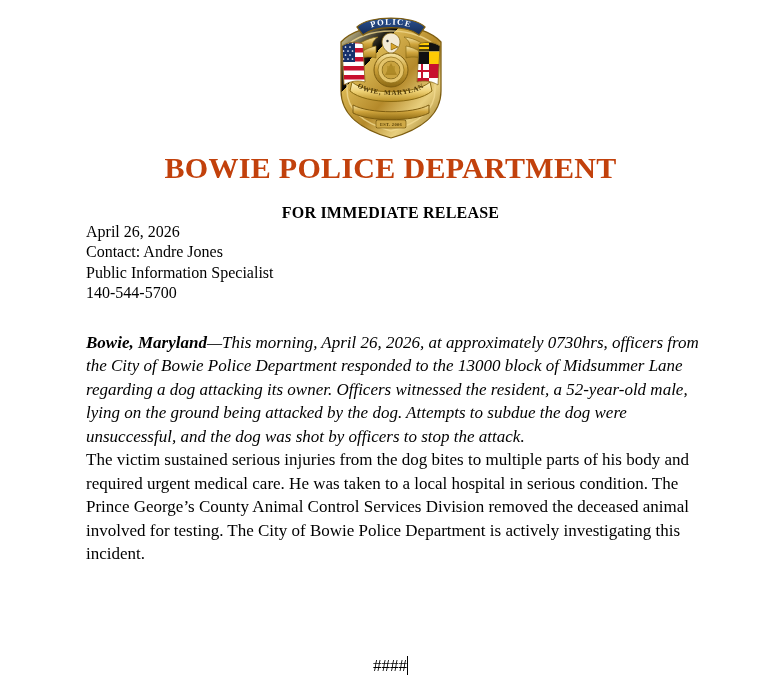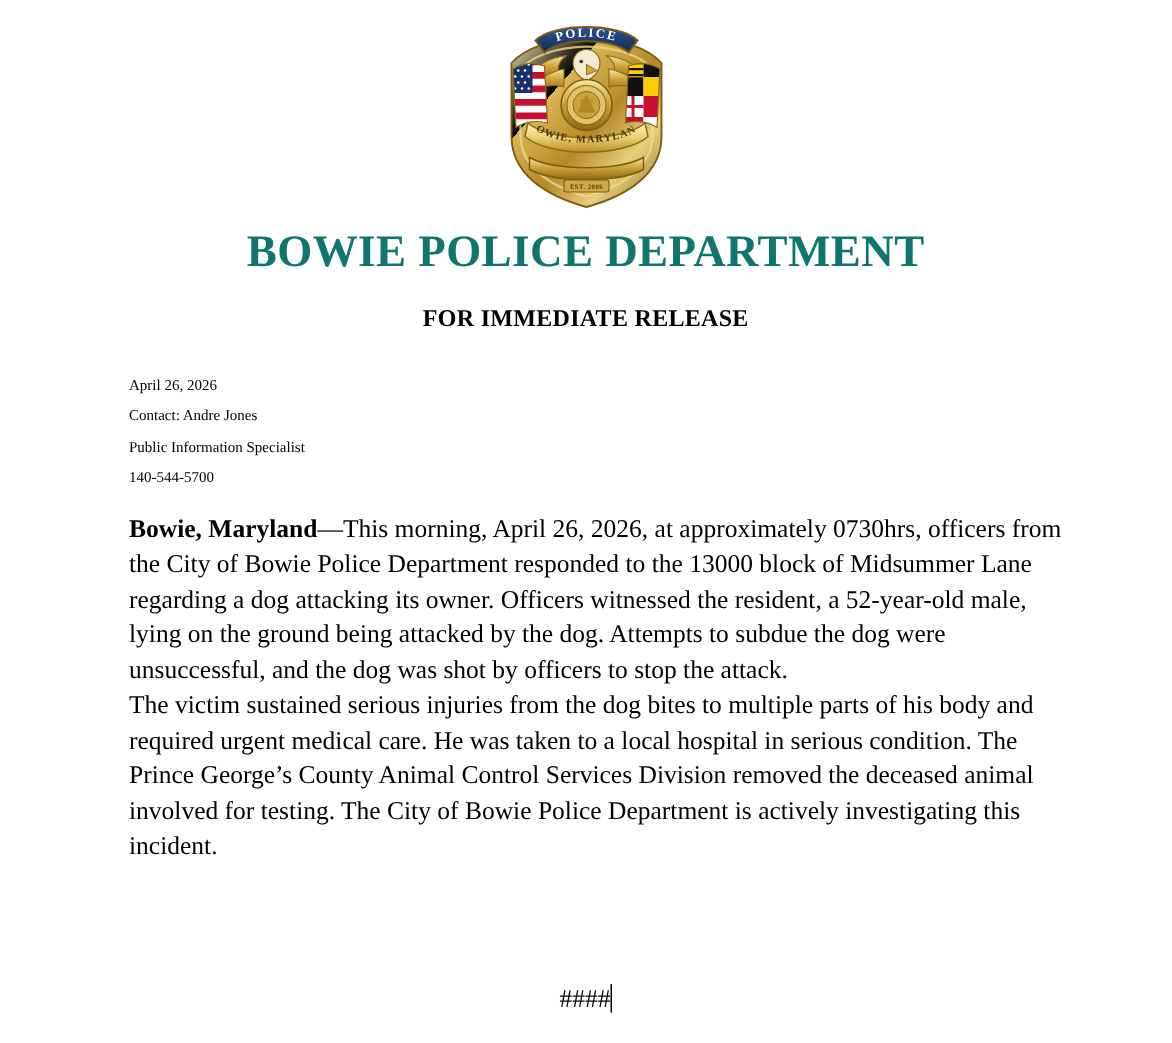--- a/index.html
+++ b/index.html
@@ -37,21 +37,21 @@
   }
   .badge {
     width: 122px;
     height: 134px;
     display: block;
   }
 
   
   .dept-title {
     text-align: center;
-    color: #0f766e;
+    color: #c2410c;
     font-weight: bold;
     font-size: 30px;
     letter-spacing: 0.3px;
     line-height: 1.05;
     margin: 12px 0 0 0;
     font-family: "Liberation Serif", "DejaVu Serif", serif;
   }
   .release-line {
     text-align: center;
     color: #000000;
@@ -63,36 +63,35 @@
   }
 
   
   .body-area {
     margin: 0;
     padding: 0 70px 0 86px;
     box-sizing: border-box;
   }
 
   .contact-block {
-    margin-top: 26px;
-    font-size: 10px;
+    font-size: 16px;
     line-height: 20.5px;
   }
   .contact-block div {
     white-space: pre;
   }
 
   .para {
     font-size: 17px;
     line-height: 23.5px;
     margin: 0;
     max-width: 625px;
     text-align: left;
   }
-  .para-1 { margin-top: 11px; }
+  .para-1 { margin-top: 27px; font-style: italic; }
   .para-2 { }
 
   .lead-in {
     font-weight: bold;
   }
 
   
   .footer {
     position: absolute;
     left: 0;

